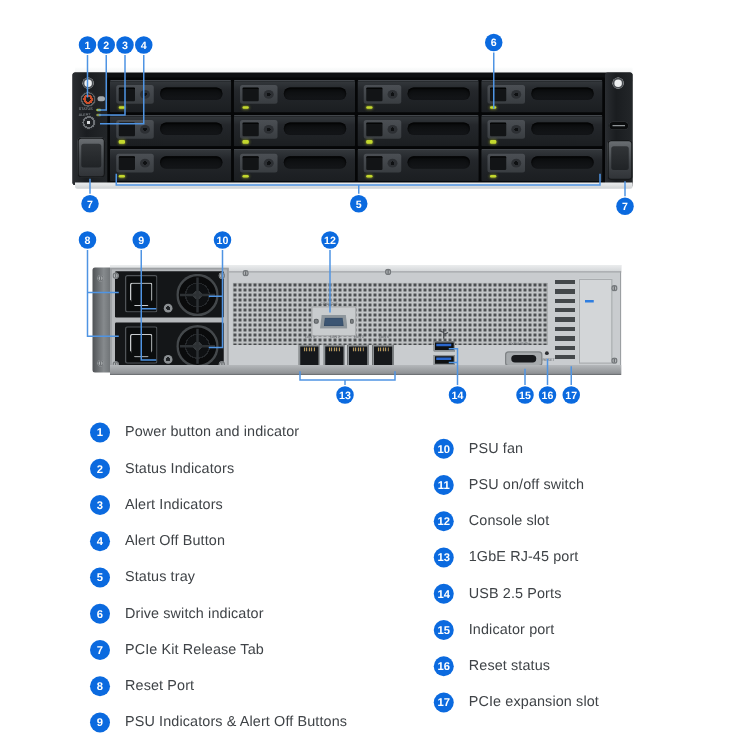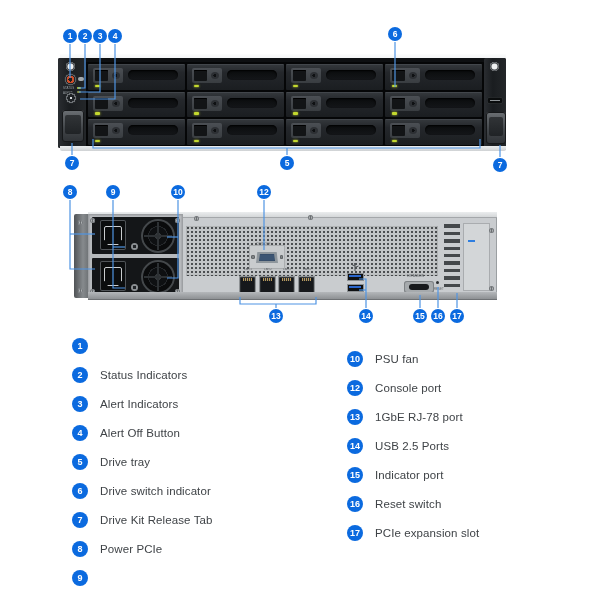--- a/index.html
+++ b/index.html
@@ -376,77 +376,83 @@
       <div class="badge" style="left: 269px; top: 309px; background: rgb(11, 106, 223);">13</div>
       <div class="badge" style="left: 359px; top: 309px; background: rgb(11, 106, 223);">14</div>
       <div class="badge" style="left: 413px; top: 309px; background: rgb(11, 106, 223);">15</div>
       <div class="badge" style="left: 431px; top: 309px; background: rgb(11, 106, 223);">16</div>
       <div class="badge" style="left: 450px; top: 309px; background: rgb(11, 106, 223);">17</div>
     </div>
 
   <div class="legend-col" id="legend-left" style="left:72px;top:331px;">
       <div class="legend-item">
         <span class="legend-badge" style="background: rgb(11, 106, 223);">1</span>
+        <span class="legend-label">Power button and indicator</span>
       </div>
       <div class="legend-item">
         <span class="legend-badge" style="background: rgb(11, 106, 223);">2</span>
         <span class="legend-label">Status Indicators</span>
       </div>
       <div class="legend-item">
         <span class="legend-badge" style="background: rgb(11, 106, 223);">3</span>
         <span class="legend-label">Alert Indicators</span>
       </div>
       <div class="legend-item">
         <span class="legend-badge" style="background: rgb(11, 106, 223);">4</span>
         <span class="legend-label">Alert Off Button</span>
       </div>
       <div class="legend-item">
         <span class="legend-badge" style="background: rgb(11, 106, 223);">5</span>
-        <span class="legend-label">Drive tray</span>
+        <span class="legend-label">Status tray</span>
       </div>
       <div class="legend-item">
         <span class="legend-badge" style="background: rgb(11, 106, 223);">6</span>
         <span class="legend-label">Drive switch indicator</span>
       </div>
       <div class="legend-item">
         <span class="legend-badge" style="background: rgb(11, 106, 223);">7</span>
-        <span class="legend-label">Drive Kit Release Tab</span>
+        <span class="legend-label">PCIe Kit Release Tab</span>
       </div>
       <div class="legend-item">
         <span class="legend-badge" style="background: rgb(11, 106, 223);">8</span>
-        <span class="legend-label">Power PCIe</span>
+        <span class="legend-label">Reset Port</span>
       </div>
       <div class="legend-item">
         <span class="legend-badge" style="background: rgb(11, 106, 223);">9</span>
+        <span class="legend-label">PSU Indicators &amp; Alert Off Buttons</span>
       </div>
     </div>
   <div class="legend-col" id="legend-right" style="left:347px;top:344px;">
       <div class="legend-item">
         <span class="legend-badge" style="background: rgb(11, 106, 223);">10</span>
         <span class="legend-label">PSU fan</span>
       </div>
       <div class="legend-item">
+        <span class="legend-badge" style="background: rgb(11, 106, 223);">11</span>
+        <span class="legend-label">PSU on/off switch</span>
+      </div>
+      <div class="legend-item">
         <span class="legend-badge" style="background: rgb(11, 106, 223);">12</span>
-        <span class="legend-label">Console port</span>
+        <span class="legend-label">Console slot</span>
       </div>
       <div class="legend-item">
         <span class="legend-badge" style="background: rgb(11, 106, 223);">13</span>
-        <span class="legend-label">1GbE RJ-78 port</span>
+        <span class="legend-label">1GbE RJ-45 port</span>
       </div>
       <div class="legend-item">
         <span class="legend-badge" style="background: rgb(11, 106, 223);">14</span>
         <span class="legend-label">USB 2.5 Ports</span>
       </div>
       <div class="legend-item">
         <span class="legend-badge" style="background: rgb(11, 106, 223);">15</span>
         <span class="legend-label">Indicator port</span>
       </div>
       <div class="legend-item">
         <span class="legend-badge" style="background: rgb(11, 106, 223);">16</span>
-        <span class="legend-label">Reset switch</span>
+        <span class="legend-label">Reset status</span>
       </div>
       <div class="legend-item">
         <span class="legend-badge" style="background: rgb(11, 106, 223);">17</span>
         <span class="legend-label">PCIe expansion slot</span>
       </div>
     </div>
 
 </div>
 
 </body></html>

